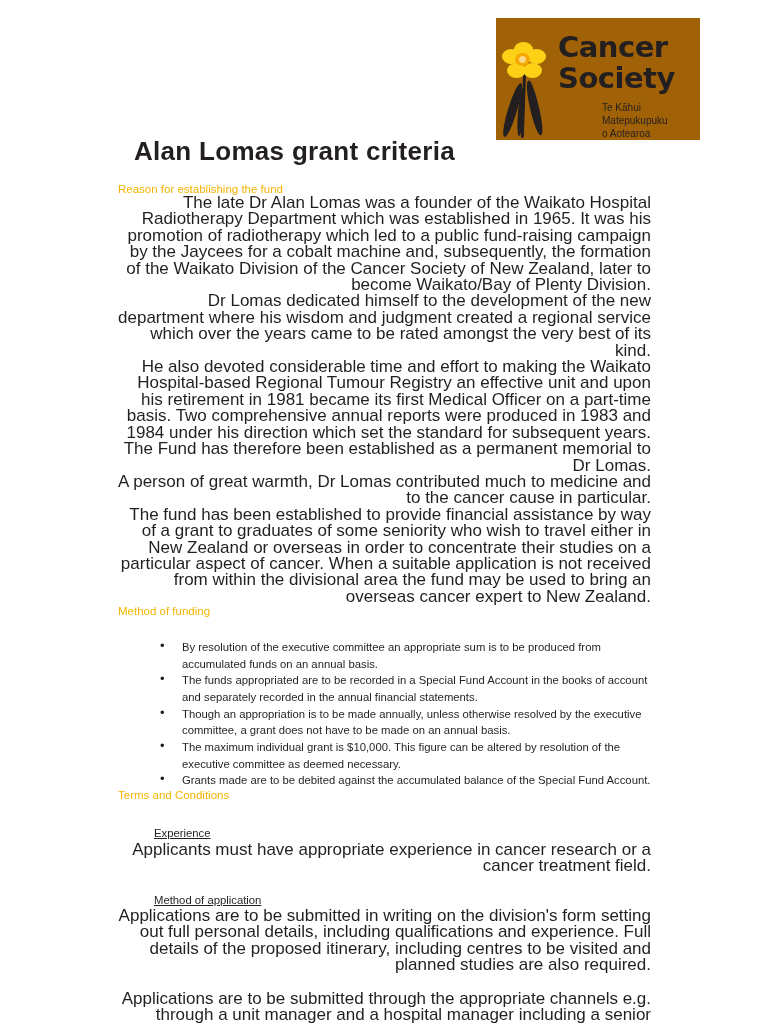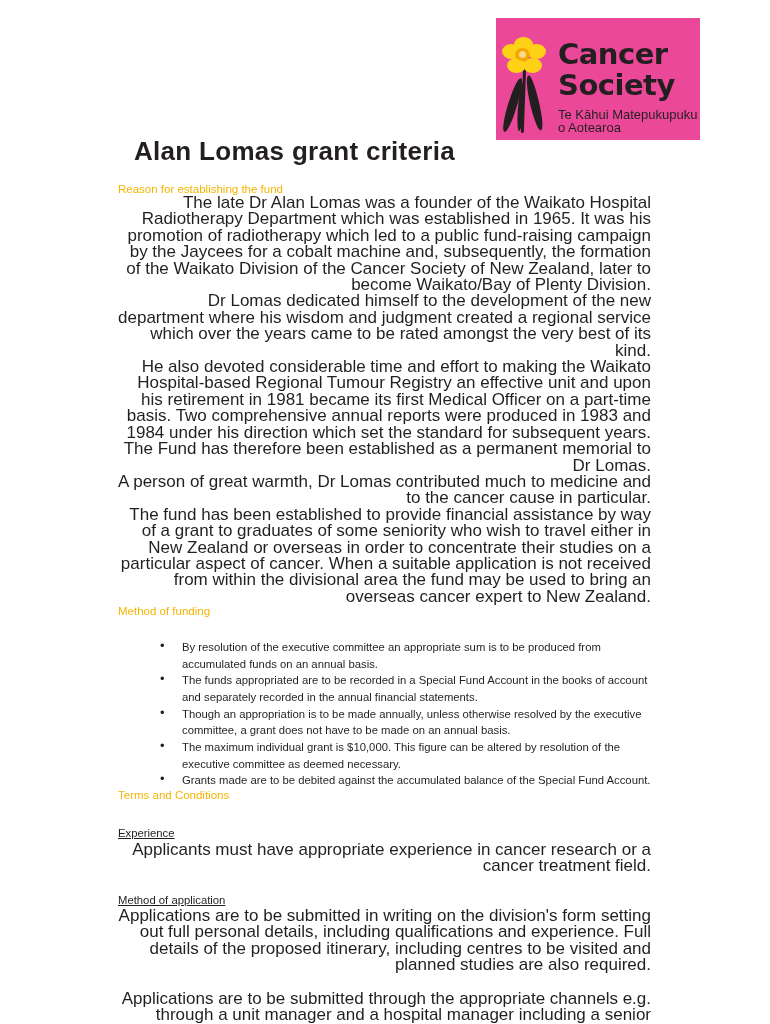--- a/index.html
+++ b/index.html
@@ -28,23 +28,23 @@
     top: 0;
     width: 536px;
   }
   
   .logo-box {
     position: absolute;
     right: 70px;
     top: 18px;
     width: 204px;
     height: 122px;
-    background: #ec4899;
+    background: #a16207;
     display: flex;
-    align-items: center;
+    align-items: flex-end;
     padding-top: 8px;
     box-sizing: border-box;
   }
   .logo-mark {
     width: 58px;
     height: 104px;
     flex: 0 0 58px;
     position: relative;
   }
   .logo-text {
@@ -55,23 +55,24 @@
     font-family: "DejaVu Sans", sans-serif;
     font-weight: bold;
     font-size: 29px;
     line-height: 31px;
     color: #231f20;
     letter-spacing: -0.5px;
   }
   .logo-sub {
     margin-top: 7px;
     font-family: "Liberation Sans", sans-serif;
-    font-size: 13px;
+    font-size: 10px;
     line-height: 13px;
     color: #231f20;
+    margin-left: 44px;
   }
   h1.doc-title {
     font-family: "Liberation Sans", sans-serif;
     font-size: 26px;
     font-weight: bold;
     color: #231f20;
     margin: 16px;
     padding-top: 120px;
     letter-spacing: 0.3px;
   }
@@ -117,20 +118,21 @@
     font-size: 13px;
     color: #231f20;
   }
   .sub-block { margin-top: 17px; }
   .sub-block.first { margin-top: 24px; }
   .sub-head {
     font-size: 11.3px;
     line-height: 16.4px;
     color: #231f20;
     text-decoration: underline;
+    margin-left: 36px;
   }
   
   .daff-stem {
     position: absolute;
     left: 26px;
     top: 34px;
     width: 3px;
     height: 68px;
     background: #231f20;
     transform: rotate(2deg);

